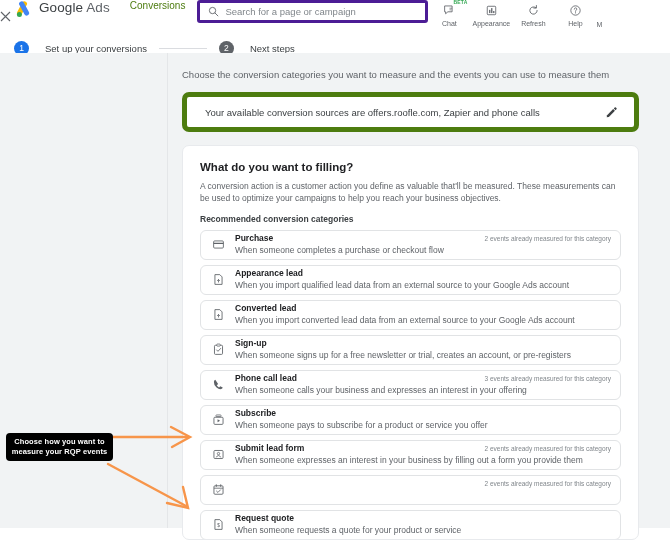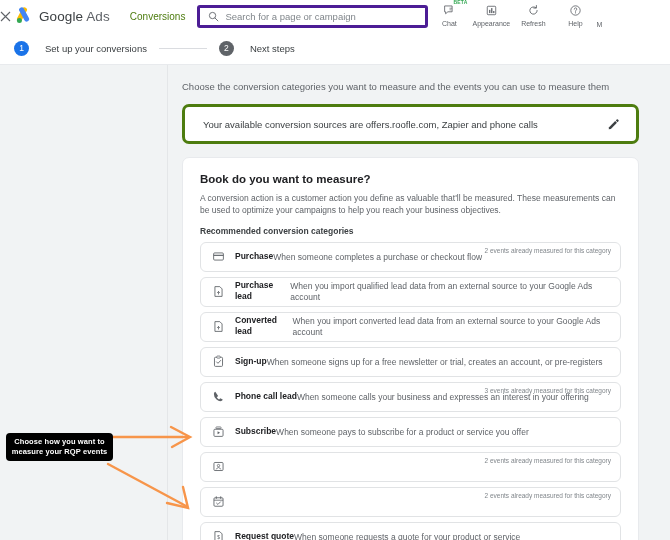--- a/index.html
+++ b/index.html
@@ -8,21 +8,21 @@
     font-family: "Liberation Sans", sans-serif;
     background: #ffffff;
     overflow: hidden;
   }
 
   
   .topbar {
     position: absolute; left: 0; top: 0;
     width: 600px; height: 32px;
     background: #ffffff;
-    display: flex; align-items: center;
+    display: flex; align-items: flex-start;
   }
   .close-btn {
     width: 26px; height: 32px;
     display: flex; align-items: center; justify-content: center;
     color: #5f6368; font-size: 13px; cursor: pointer;
   }
   .gads-logo { width: 20px; height: 20px; margin-left: 2px; flex: none; }
   .brand-text {
     margin-left: 6px; font-size: 13.5px; color: #3c4043;
     letter-spacing: .1px; white-space: nowrap;
@@ -91,21 +91,21 @@
   .step-num.inactive { background: #5f6368; }
   .step-label {
     margin-left: 16px; font-size: 9.5px; color: #3c4043; white-space: nowrap;
   }
   .step-line {
     width: 48px; height: 1px; background: #dadce0; margin: 0 12px;
   }
 
   
   .page-body {
-    position: absolute; left: 0; top: 65px;
+    position: absolute; left: 0; top: 53px;
     width: 670px; height: 475px;
     background: #4c1d95;
   }
   .left-pane {
     position: absolute; left: 0; top: 0;
     width: 168px; height: 475px;
     background: #f1f3f4;
     border-right: 1px solid #e4e6e8;
   }
   .content-col {
@@ -114,21 +114,21 @@
     background: #f1f3f4;
     padding: 16px 31px 0 14px;
   }
 
   .intro-line {
     font-size: 9.5px; color: #5f6368; margin-bottom: 12px;
   }
 
   .sources-card {
     background: #fff; border-radius: 7px;
-    border: 3px solid #4d7c0f;
+    border: 5px solid #4d7c0f;
     height: 40px; padding: 0 14px 0 18px;
     display: flex; align-items: center;
     margin-bottom: 13px;
   }
   .sources-text { font-size: 9.5px; color: #3c4043; }
   .edit-btn {
     margin-left: auto; width: 18px; height: 18px;
     display: flex; align-items: center; justify-content: center;
     cursor: pointer;
   }
@@ -158,21 +158,21 @@
     display: flex; align-items: center;
     padding: 0 9px 0 9px;
     background: #fff; cursor: pointer;
     position: relative;
   }
   .cat-icon {
     width: 16px; flex: none;
     display: flex; align-items: center; justify-content: center;
     color: #5f6368; margin-right: 9px;
   }
-  .cat-texts { display: flex; justify-content: center; }
+  .cat-texts { display: flex; flex-direction: column; justify-content: center; }
   .cat-name {
     font-size: 8.5px; color: #202124; font-weight: bold; line-height: 1.25;
   }
   .cat-desc {
     font-size: 8.5px; color: #5f6368; line-height: 1.3; margin-top: 1px;
   }
   .cat-meta {
     position: absolute; right: 9px; top: 4px;
     font-size: 6.5px; color: #80868b; white-space: nowrap;
   }
@@ -303,21 +303,21 @@
       <div class="sources-text">Your available conversion sources are offers.roofle.com, Zapier and phone calls</div>
       <div class="edit-btn">
         <svg width="13" height="13" viewBox="0 0 20 20">
           <path d="M3.2 14.1 L12.6 4.7 L15.3 7.4 L5.9 16.8 L2.6 17.4 Z" fill="#3c4043"></path>
           <path d="M13.6 3.7 L14.9 2.4 a1.3 1.3 0 0 1 1.85 0 L17.6 3.25 a1.3 1.3 0 0 1 0 1.85 L16.3 6.4 Z" fill="#3c4043"></path>
         </svg>
       </div>
     </div>
 
     <div class="measure-card">
-      <div class="measure-title">Book do you want to measure?</div>
+      <div class="measure-title">What do you want to filling?</div>
       <div class="measure-desc">A conversion action is a customer action you define as valuable that'll be measured. These measurements can be used to optimize your campaigns to help you reach your business objectives.</div>
       <div class="rec-heading">Recommended conversion categories</div>
 
       <div id="cat-list">
           <div class="cat-row">
             <span class="cat-icon">
               <svg width="13" height="13" viewBox="0 0 20 20">
                 <rect x="2.5" y="4.5" width="15" height="11" rx="1.6" stroke="currentColor" stroke-width="1.35" fill="none"></rect>
                 <path d="M2.5 8.2 H17.5" stroke="currentColor" stroke-width="1.8"></path>
               </svg>
@@ -329,21 +329,21 @@
             <div class="cat-meta">2 events already measured for this category</div>
           </div>
           <div class="cat-row">
             <span class="cat-icon">
               <svg width="13" height="13" viewBox="0 0 20 20">
                 <path d="M4.5 2.5 H12 L15.5 6 V17.5 H4.5 Z" stroke="currentColor" stroke-width="1.35" fill="none" stroke-linejoin="round"></path>
                 <path d="M10 10.2 V14 M8.3 11.7 L10 10 L11.7 11.7" stroke="currentColor" stroke-width="1.25" fill="none" stroke-linecap="round" stroke-linejoin="round"></path>
               </svg>
             </span>
             <div class="cat-texts">
-              <div class="cat-name">Purchase lead</div>
+              <div class="cat-name">Appearance lead</div>
               <div class="cat-desc">When you import qualified lead data from an external source to your Google Ads account</div>
             </div>
           </div>
           <div class="cat-row">
             <span class="cat-icon">
               <svg width="13" height="13" viewBox="0 0 20 20">
                 <path d="M4.5 2.5 H12 L15.5 6 V17.5 H4.5 Z" stroke="currentColor" stroke-width="1.35" fill="none" stroke-linejoin="round"></path>
                 <path d="M10 10.2 V14 M8.3 11.7 L10 10 L11.7 11.7" stroke="currentColor" stroke-width="1.25" fill="none" stroke-linecap="round" stroke-linejoin="round"></path>
               </svg>
             </span>
@@ -391,20 +391,24 @@
             </div>
           </div>
           <div class="cat-row">
             <span class="cat-icon">
               <svg width="13" height="13" viewBox="0 0 20 20">
                 <rect x="3" y="3.8" width="14" height="12.4" rx="1.6" stroke="currentColor" stroke-width="1.35" fill="none"></rect>
                 <circle cx="10" cy="8.6" r="1.85" stroke="currentColor" stroke-width="1.2" fill="none"></circle>
                 <path d="M6.8 13.9 q.9 -2.3 3.2 -2.3 t3.2 2.3" stroke="currentColor" stroke-width="1.2" fill="none" stroke-linecap="round"></path>
               </svg>
             </span>
+            <div class="cat-texts">
+              <div class="cat-name">Submit lead form</div>
+              <div class="cat-desc">When someone expresses an interest in your business by filling out a form you provide them</div>
+            </div>
             <div class="cat-meta">2 events already measured for this category</div>
           </div>
           <div class="cat-row">
             <span class="cat-icon">
               <svg width="13" height="13" viewBox="0 0 20 20">
                 <rect x="3" y="4.3" width="14" height="13" rx="1.6" stroke="currentColor" stroke-width="1.35" fill="none"></rect>
                 <path d="M3 8 H17" stroke="currentColor" stroke-width="1.25"></path>
                 <path d="M6.6 2.6 V5.4 M13.4 2.6 V5.4" stroke="currentColor" stroke-width="1.35" stroke-linecap="round"></path>
                 <path d="M7 12.5 L9.1 14.5 L13.1 10.5" stroke="currentColor" stroke-width="1.3" fill="none" stroke-linecap="round" stroke-linejoin="round"></path>
               </svg>

